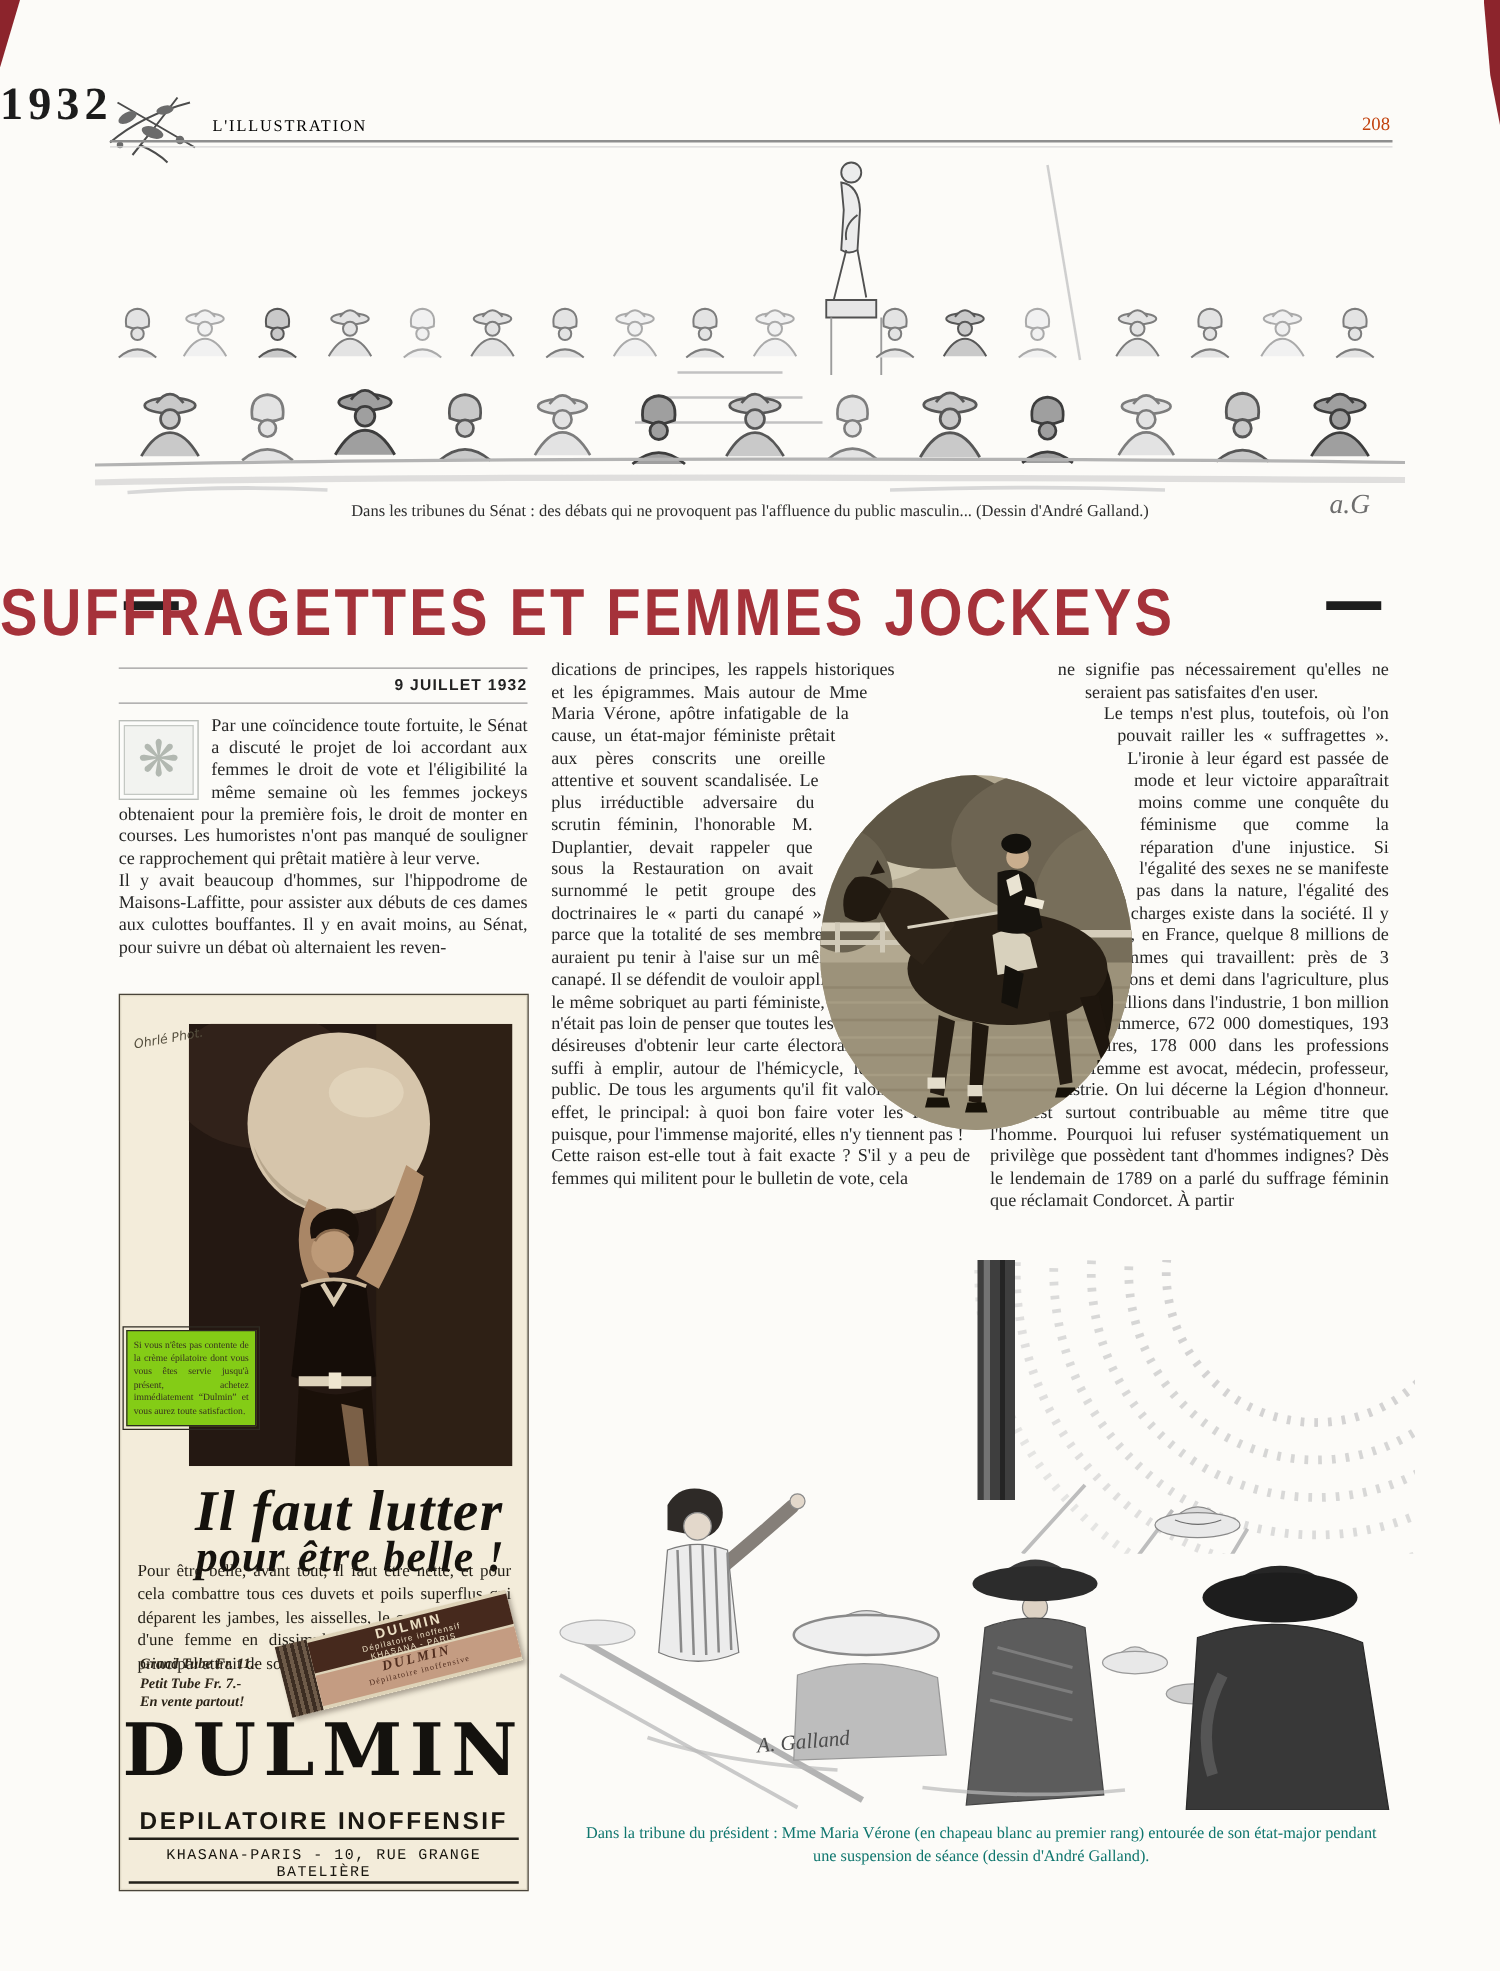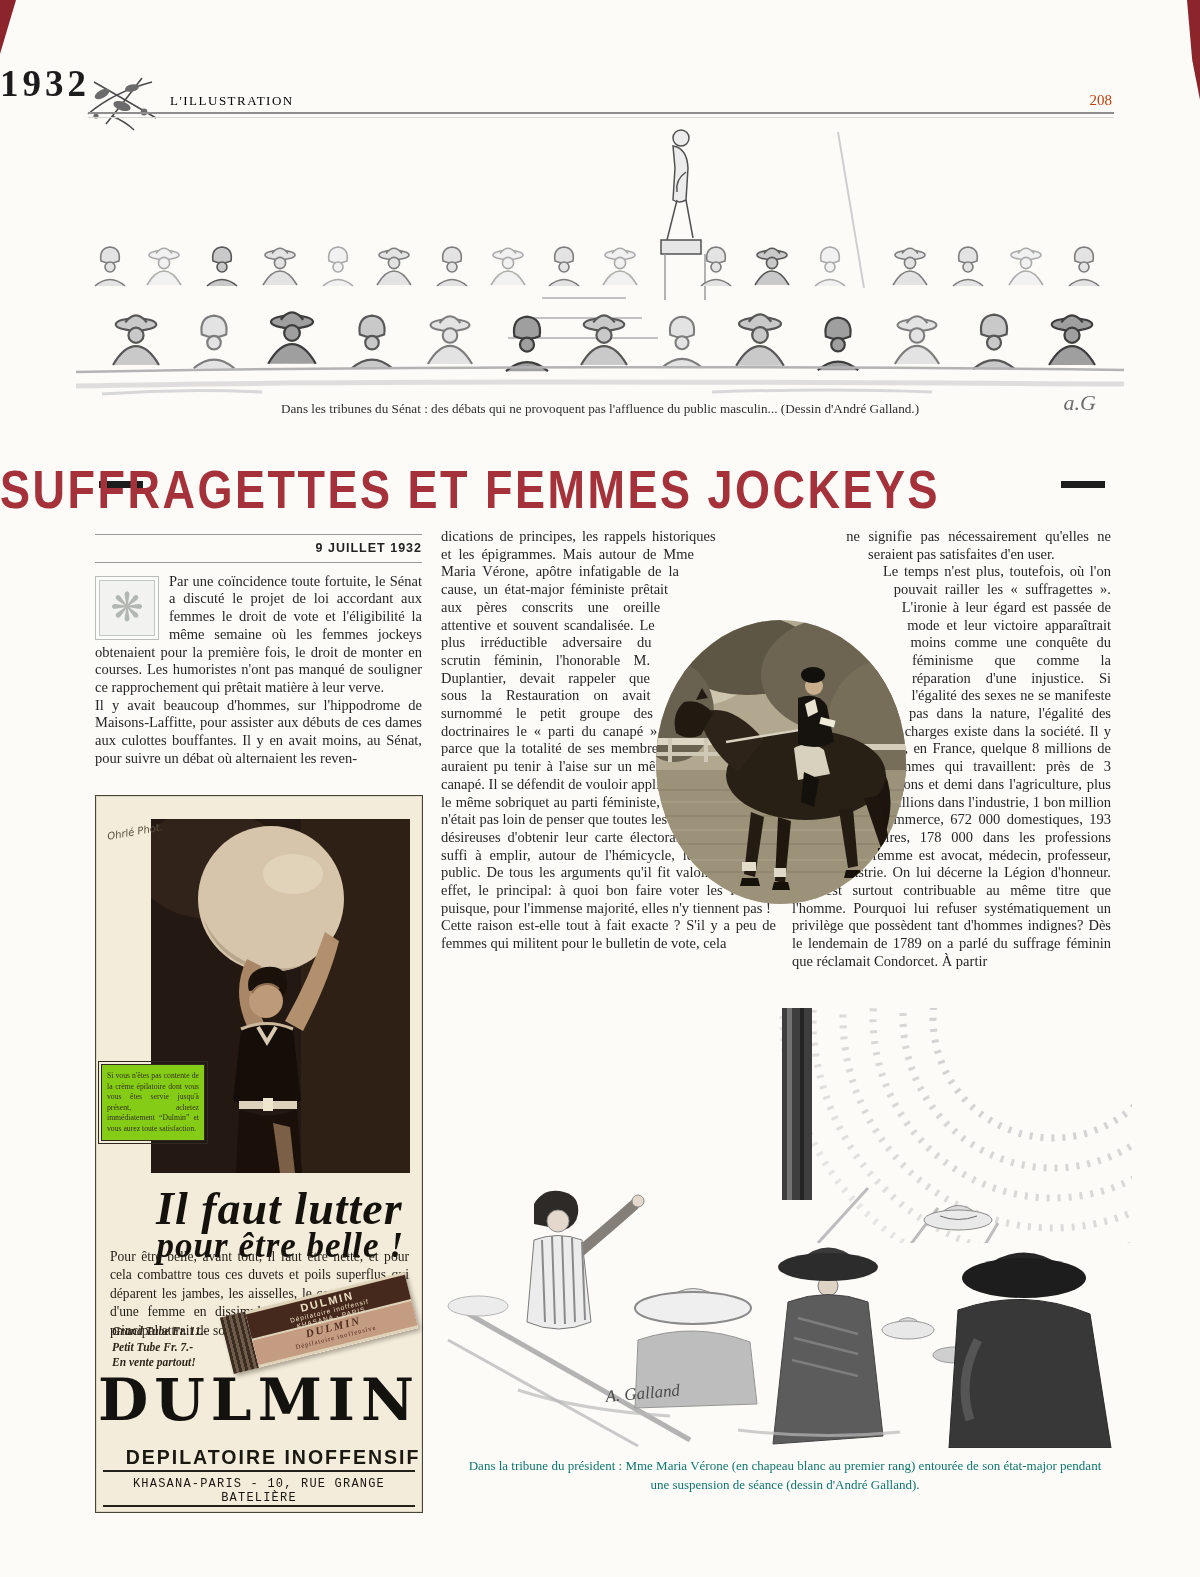--- a/index.html
+++ b/index.html
@@ -78,21 +78,21 @@
   .tube-band span{display:block;font-size:6.5px;letter-spacing:1px;line-height:7px;}
   .tube-front{position:absolute;left:26px;right:0;top:30px;height:25px;background:#c49c82;
               color:#4f2c1e;text-align:center;}
   .tube-front b{display:block;font-style:italic;font-size:11px;letter-spacing:2px;line-height:13px;}
   .tube-front span{display:block;font-size:6.5px;letter-spacing:1px;line-height:7px;}
   .ad-brand{position:absolute;left:0;width:100%;top:570px;text-align:center;
             font-family:"DejaVu Serif",serif;font-weight:bold;font-size:58px;letter-spacing:6px;
             color:#14120e;}
   .ad-tagline{position:absolute;left:0;width:100%;top:650px;text-align:center;
               font-family:"Liberation Sans",sans-serif;font-weight:bold;font-size:19.5px;
-              letter-spacing:2px;color:#1b1812;margin-left:14px;}
+              letter-spacing:2px;color:#1b1812;}
   .ad-address{position:absolute;left:7px;right:7px;top:674px;border-top:2px solid #23211a;
               border-bottom:2px solid #23211a;padding:5px 0 0;text-align:center;
               font-family:Liberation Mono, monospace;font-size:12px;letter-spacing:1.2px;
               color:#18160f;}
   
   .bottom-art{position:absolute;left:438px;top:1008px;width:694px;height:440px;}
   .caption-bottom{position:absolute;left:438px;width:694px;top:1456px;text-align:center;
                   font-size:13px;line-height:19px;color:#0f766e;}
   
   .s-lt{stroke:#aaaaaa;fill:#f1f1f1;} .s-md{stroke:#7d7d7d;fill:#e3e3e3;}

